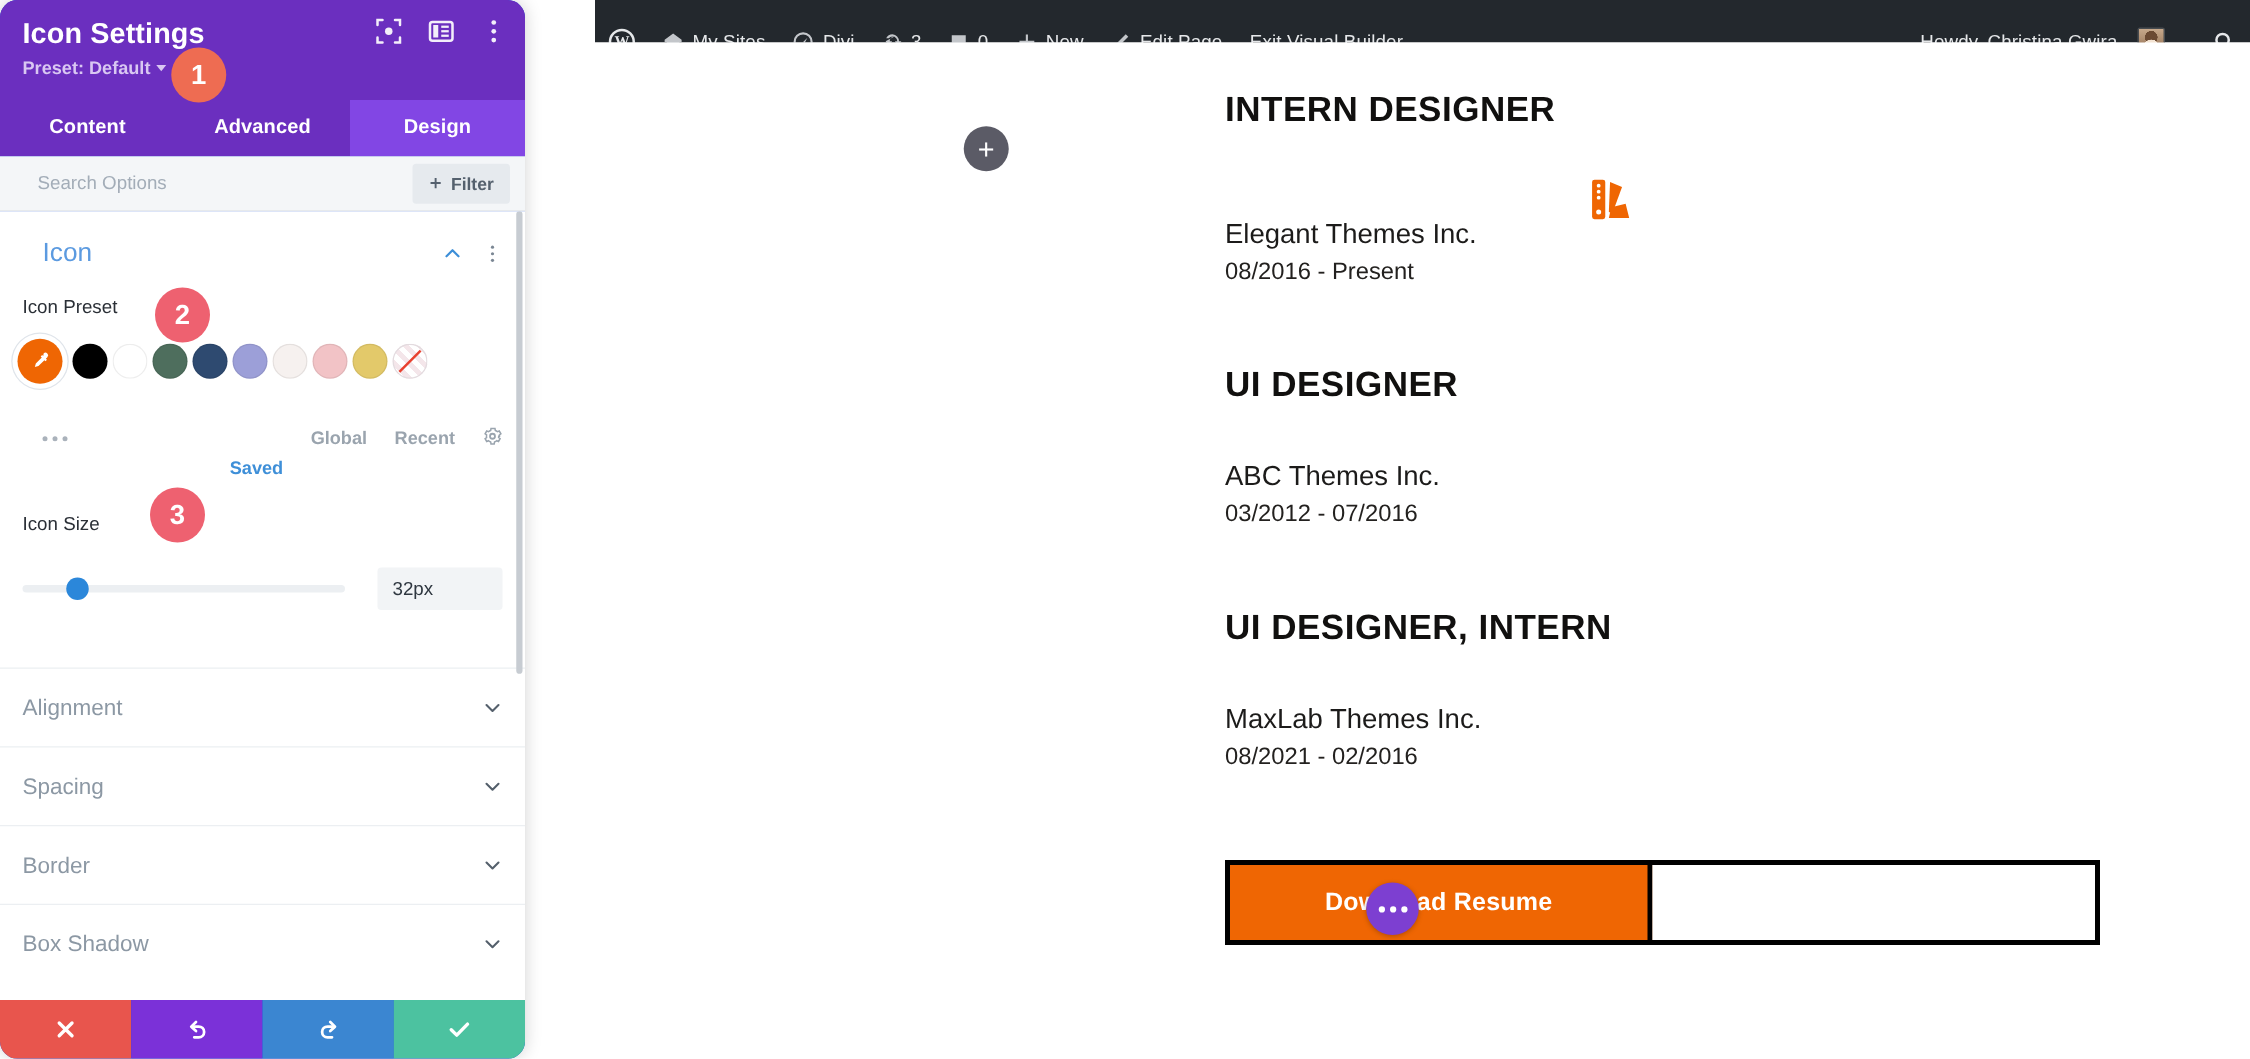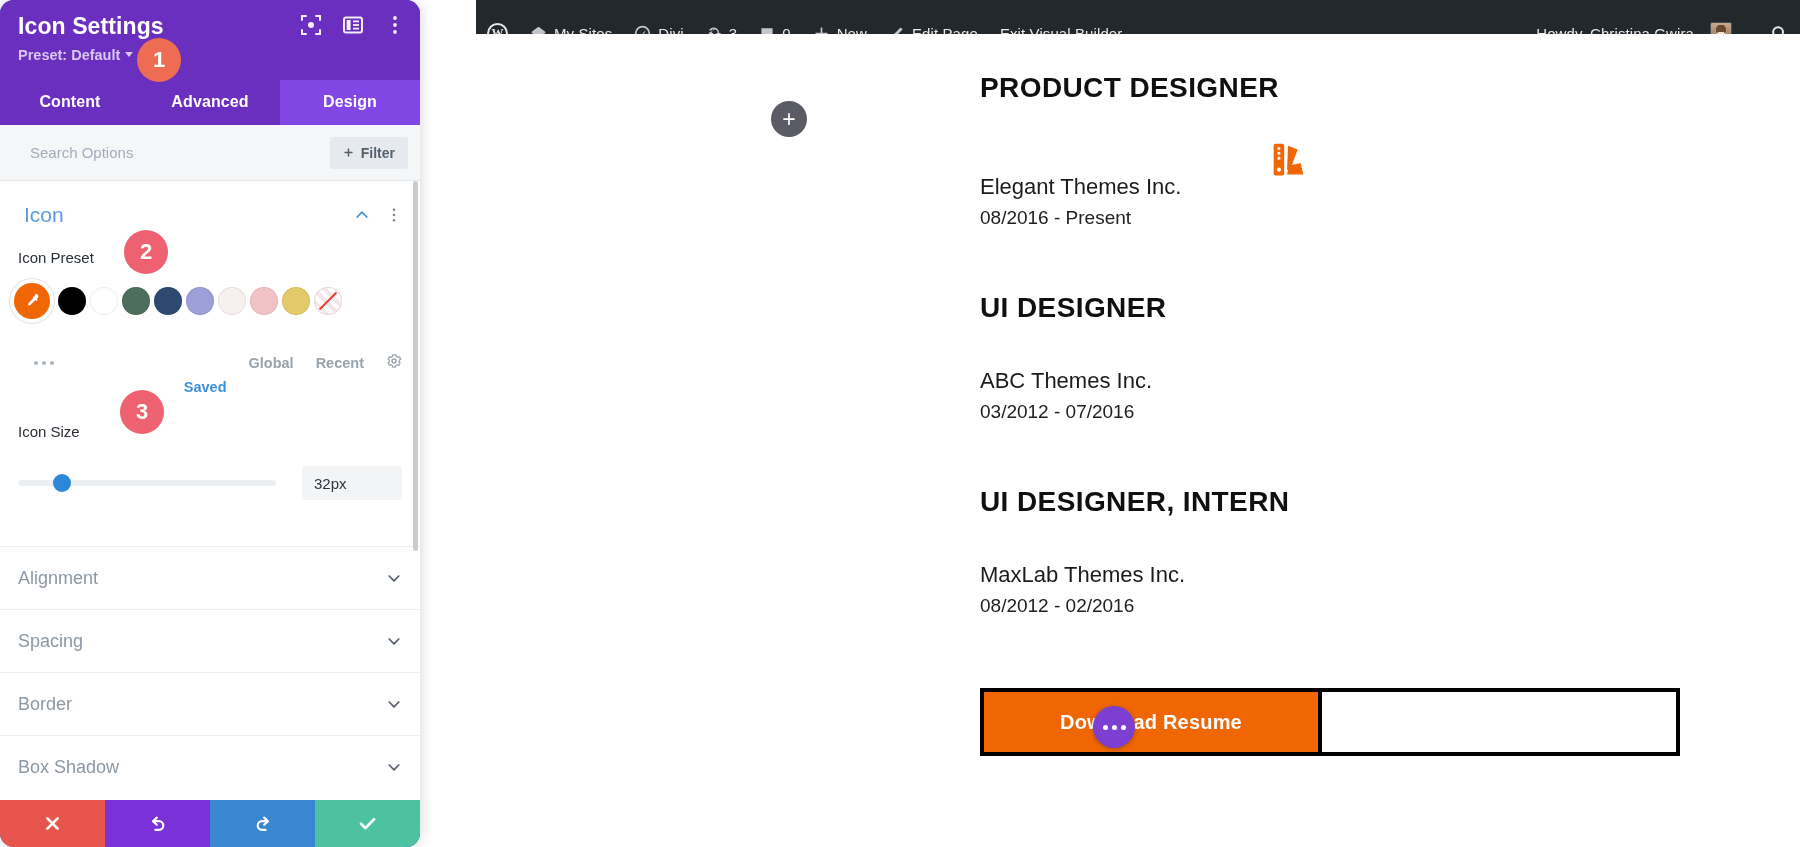--- a/index.html
+++ b/index.html
@@ -178,21 +178,21 @@
     padding: 13px 0 14px 0; cursor: pointer;
     letter-spacing: .1px;
   }
   .tab.active { background: #8246e4; }
 
   
   #search-row {
     display: flex; align-items: center;
     background: #f4f6f8;
     border-bottom: 1px solid #e6e9ec;
-    height: 56px; padding: 0 12px 0 0;
+    height: 44px; padding: 0 12px 0 0;
     flex: 0 0 auto;
   }
   #search-input {
     flex: 1; border: 0; background: transparent; outline: none;
     font-size: 15px; color: #4c5866;
     padding-left: 30px;
     font-family: inherit;
   }
   #search-input::placeholder { color: #a3adb8; }
   #filter-btn {
@@ -208,21 +208,21 @@
   }
   #panel-scroll { position: absolute; inset: 0; overflow: hidden; }
   #scrollbar {
     position: absolute; right: 2px; top: 0; width: 5px; height: 370px;
     background: #c7ccd2; border-radius: 3px;
   }
 
   
   .section-open-head {
     display: flex; align-items: center;
-    padding: 22px 18px 8px 24px;
+    padding: 22px 18px 8px 34px;
   }
   .section-open-title {
     font-size: 21px; color: #5b9ae0; font-weight: 400; flex: 1;
   }
   .sec-head-ico { display: flex; align-items: center; gap: 16px; }
   .chev { width: 16px; height: 16px; }
 
   .field { padding: 0 18px; }
   .field-label {
     font-size: 15px; color: #2a2f36; font-weight: 400;
@@ -405,42 +405,42 @@
         <circle cx="13.5" cy="16" r="1.6" fill="#fff"></circle>
         <circle cx="13.5" cy="21" r="1.6" fill="#fff"></circle>
         <circle cx="13.5" cy="33" r="2.1" fill="#fff"></circle>
         <path d="M23 8 L33 12 L25 34 L22 33 Z" fill="#ef6603"></path>
         <path d="M24 29 L36 26 L39 38 L22 38 Z" fill="#ef6603"></path>
       </svg>
     </div>
 
     <div class="resume">
       <div class="blk">
-        <div class="job-title">PRODUCT DESIGNER</div>
+        <div class="job-title">INTERN DESIGNER</div>
         <div class="spacer-56"></div>
         <div class="company">Elegant Themes Inc.</div>
         <div class="dates">08/2016 - Present</div>
       </div>
 
       <div class="spacer-56"></div>
 
       <div class="blk">
         <div class="job-title">UI DESIGNER</div>
         <div class="spacer-30"></div>
         <div class="company">ABC Themes Inc.</div>
         <div class="dates">03/2012 - 07/2016</div>
       </div>
 
       <div class="spacer-56"></div>
 
       <div class="blk">
         <div class="job-title">UI DESIGNER, INTERN</div>
         <div class="spacer-30"></div>
         <div class="company">MaxLab Themes Inc.</div>
-        <div class="dates">08/2012 - 02/2016</div>
+        <div class="dates">08/2021 - 02/2016</div>
       </div>
     </div>
 
     <div id="btn-row">
       <div id="download-btn">Download Resume</div>
       <div id="btn-row-right"></div>
     </div>
 
     <div id="module-dots">
       <i></i>

